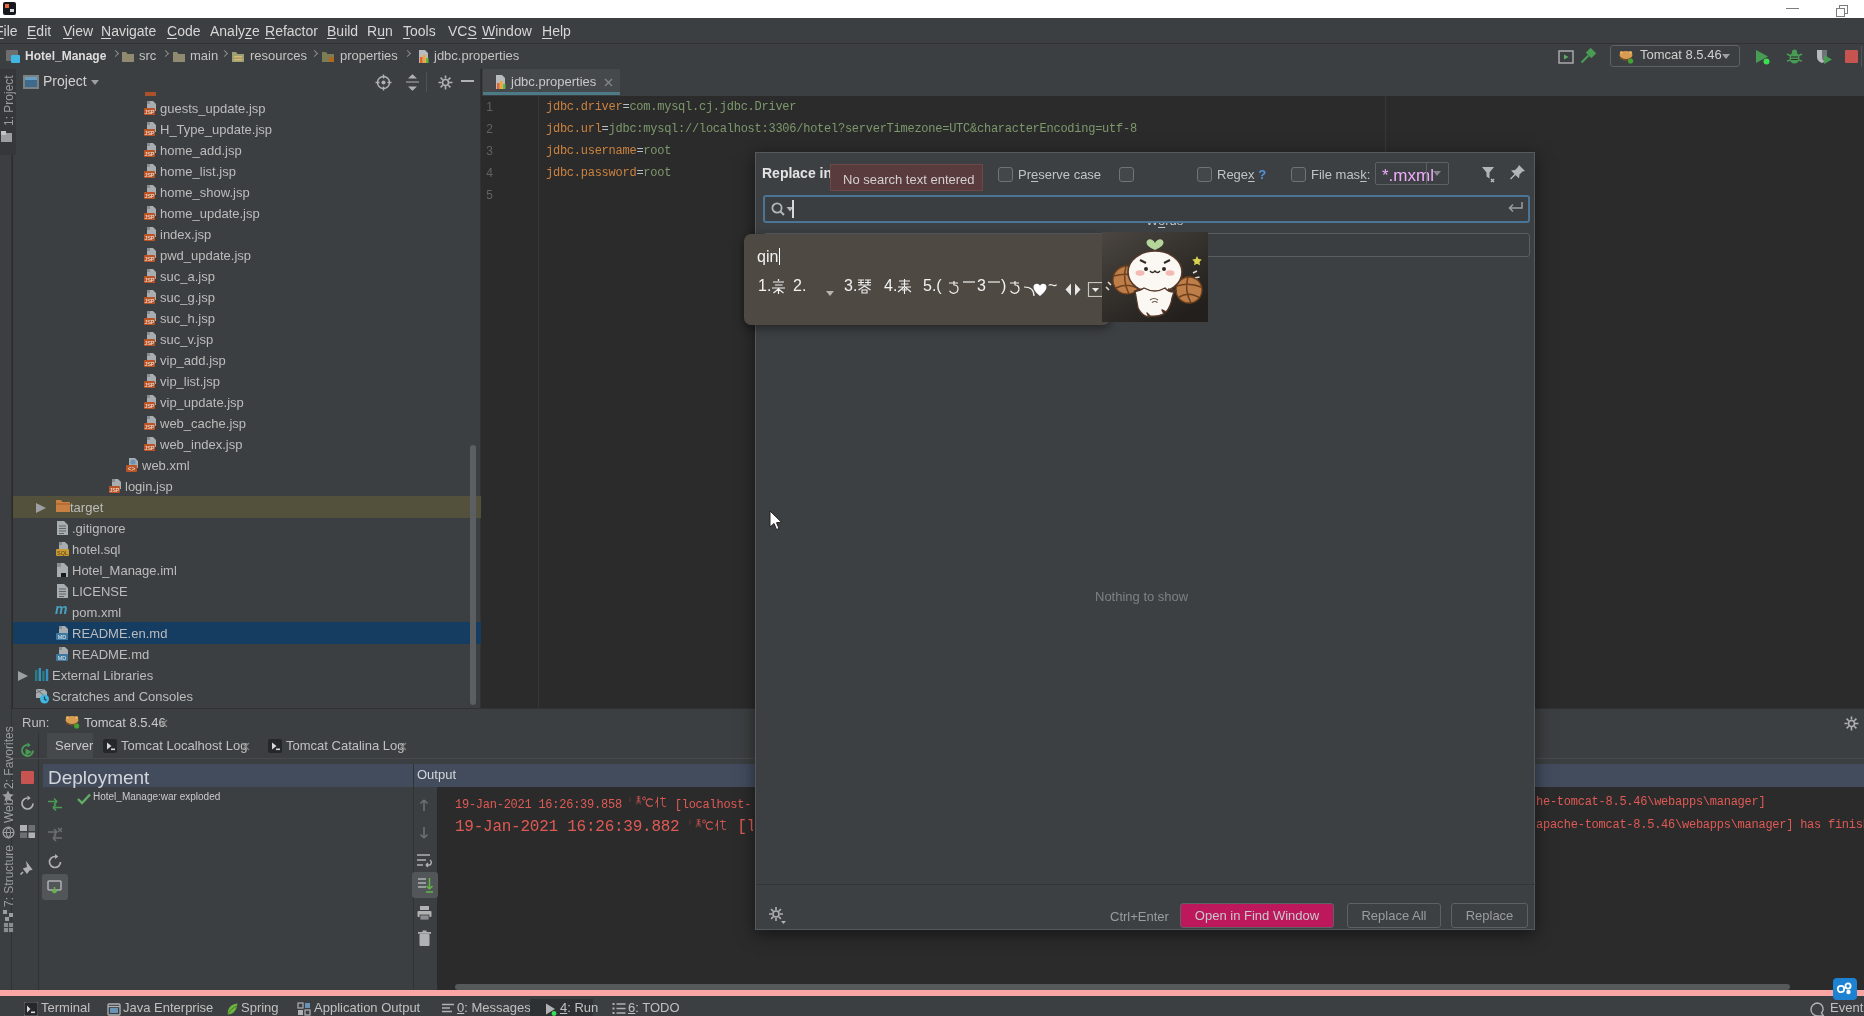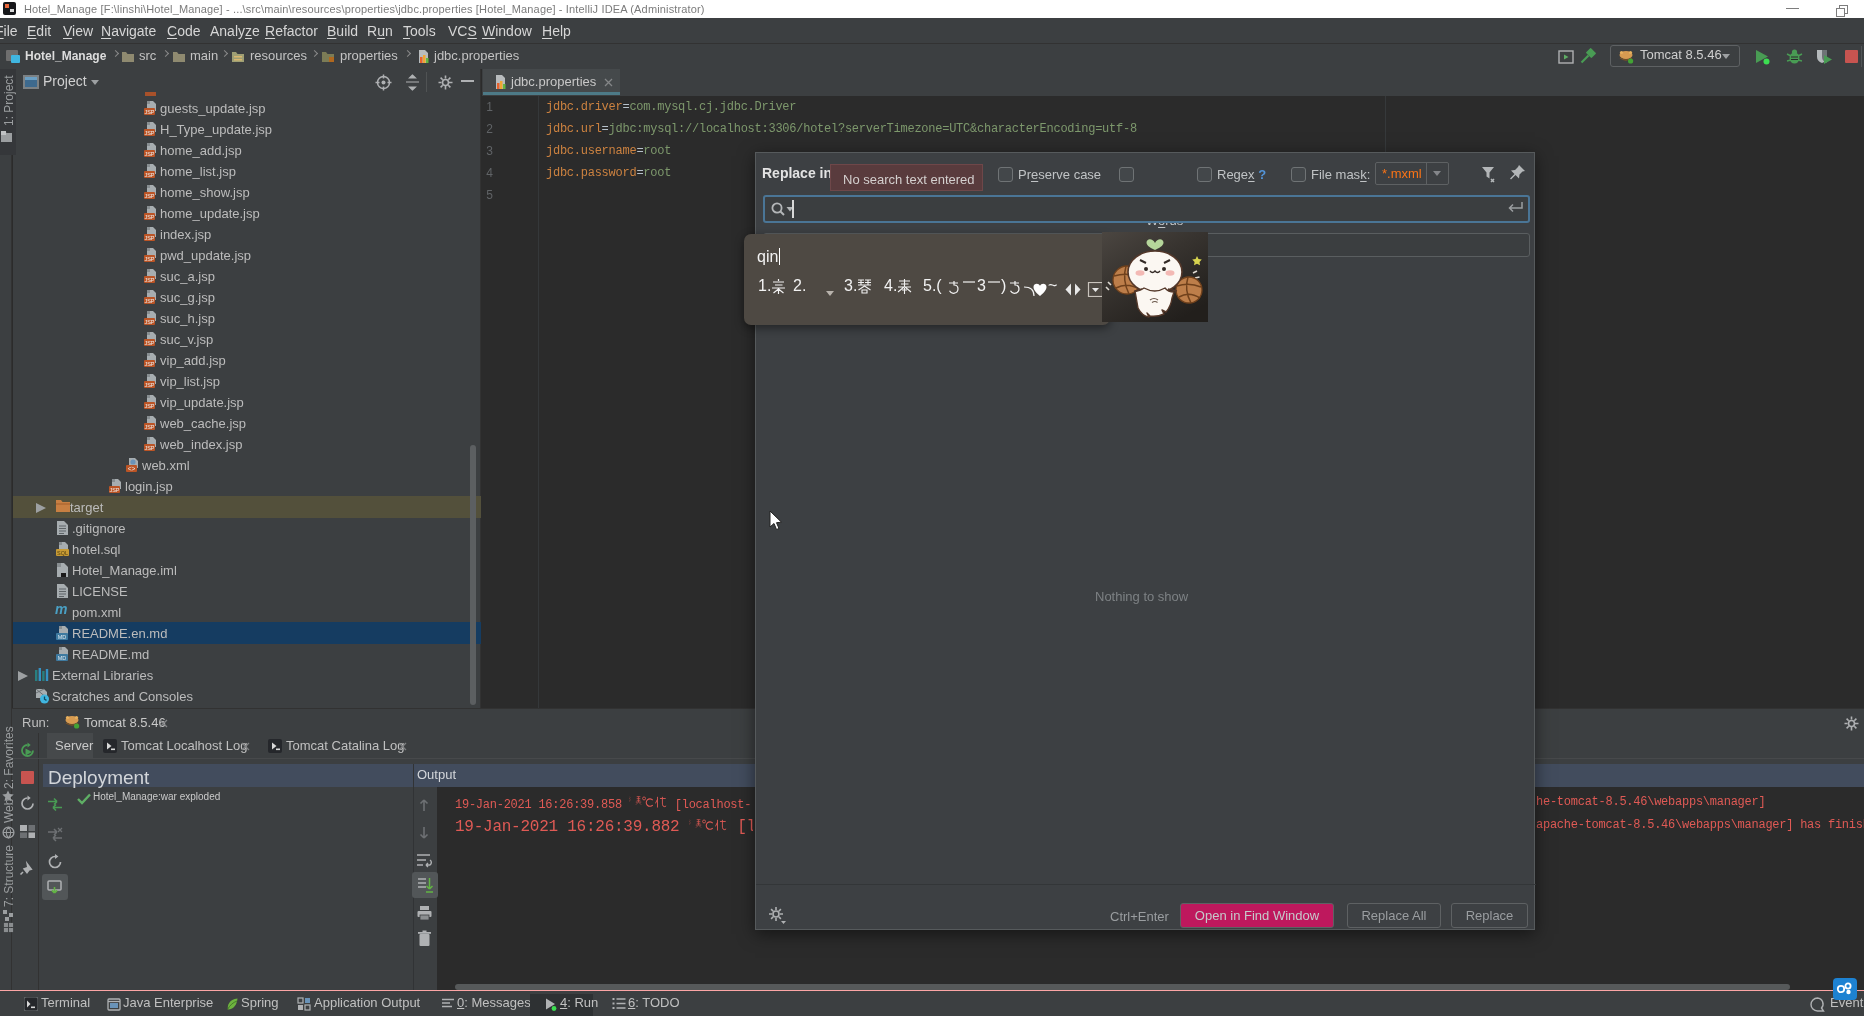--- a/index.html
+++ b/index.html
@@ -27,21 +27,21 @@
   .trow { position:absolute; height:21px; line-height:21px; white-space:nowrap; }
   
   #tabbar { left:482px; top:69px; width:1382px; height:27px; background:#3c3f41; }
   #editor { left:482px; top:96px; width:1382px; height:612px; background:#2b2b2b; }
   .lnum { position:absolute; left:0; width:11px; text-align:right; font-size:12px; color:#606366; }
   .cline { position:absolute; left:64px; font-size:12px; white-space:pre; letter-spacing:-0.25px; }
   .k { color:#cc8240; } .v { color:#7d986c; } .eq { color:#b6c1cb; }
   
   #runpanel { left:0px; top:708px; width:1864px; height:282px; background:#3c3f41; border-top:1px solid #323232; }
   
-  #statusbar { left:0; top:990px; width:1864px; height:26px; background:#3c3f41; border-top:1px solid #fca5a5; font-size:13px; color:#c0c0c0; }
+  #statusbar { left:0; top:990px; width:1864px; height:26px; background:#3c3f41; border-top:6px solid #fca5a5; font-size:13px; color:#c0c0c0; }
   .sbitem { position:absolute; top:4px; white-space:nowrap; }
   
   #dialog { left:755px; top:152px; width:780px; height:778px; background:#3d4043; border:1px solid #565a5c; box-shadow:0 4px 16px rgba(0,0,0,0.5); }
   .cbx { position:absolute; top:14px; width:15px; height:15px; background:#43474a; border:1.5px solid #6f7375; border-radius:3px; }
   .cblabel { position:absolute; top:14px; font-size:13px; color:#c0c3c5; }
   .cblabel u { text-decoration-thickness:1px; text-underline-offset:2px; }
   .dlgbtn { top:750px; height:25px; border:1px solid #5e6163; border-radius:3px; font-size:13px; color:#9a9da0; text-align:center; line-height:23px; }
   
   .vtext { position:absolute; font-size:12px; color:#9b9ea0; white-space:nowrap; transform:rotate(-90deg); transform-origin:0 0; }
 </style>
@@ -86,21 +86,20 @@
         </g>
       <g id="gx">
           <path d="M1 1 L8 8 M8 1 L1 8" stroke="currentColor" stroke-width="1.3"></path>
         </g>
     </defs>
   </svg>
   <div class="abs" id="titlebar">
     <div class="abs" style="left:3px;top:2px;width:13px;height:13px;background:#17181b;border-radius:2px;"></div>
     <div class="abs" style="left:5px;top:4px;width:4px;height:4px;background:#e8683c;"></div>
     <div class="abs" style="left:10px;top:9px;width:4px;height:3px;background:#d8d8d8;"></div>
-    <div class="abs" id="titletext">Hotel_Manage [F:\linshi\Hotel_Manage] - ...\src\main\resources\properties\jdbc.properties [Hotel_Manage] - IntelliJ IDEA (Administrator)</div>
     <div class="abs" style="left:1786px;top:8px;width:13px;height:1px;background:#7d7d7d;"></div>
     <div class="abs" style="left:1839px;top:5px;width:9px;height:9px;border:1px solid #7d7d7d;"></div>
     <div class="abs" style="left:1836px;top:8px;width:9px;height:9px;border:1px solid #7d7d7d;background:#ffffff;"></div>
   </div>
   <div class="abs" id="menubar">
     <div class="menuitem" style="left:-5px;"><u>F</u>ile</div>
     <div class="menuitem" style="left:27px;"><u>E</u>dit</div>
     <div class="menuitem" style="left:63px;"><u>V</u>iew</div>
     <div class="menuitem" style="left:101px;"><u>N</u>avigate</div>
     <div class="menuitem" style="left:167px;"><u>C</u>ode</div>
@@ -683,21 +682,21 @@
     <div class="abs" style="left:87px;top:19px;font-size:13px;color:#d4d0cf;">No search text entered</div>
     <div class="cbx" style="left:242px;"></div>
       <div class="cblabel" style="left:262px;">Pr<u>e</u>serve case</div>
     <div class="cbx" style="left:363px;"></div>
       <div class="cblabel" style="left:390px;margin-top:46px;">W<u>o</u>rds</div>
     <div class="cbx" style="left:441px;"></div>
       <div class="cblabel" style="left:461px;">Rege<u>x</u> <span style="color:#5394d8;font-weight:bold;">?</span></div>
     <div class="cbx" style="left:535px;"></div>
       <div class="cblabel" style="left:555px;">File mas<u>k</u>:</div>
     <div class="abs" style="left:619px;top:9px;width:74px;height:23px;border:1px solid #5e6163;border-radius:2px;"></div>
-    <div class="abs" style="left:626px;top:13px;font-size:13px;color:#f97316;">*.mxml</div>
+    <div class="abs" style="left:626px;top:13px;font-size:17px;color:#f0abfc;">*.mxml</div>
     <div class="abs" style="left:670px;top:10px;width:22px;height:21px;border-left:1px solid #5e6163;"></div>
     <div class="abs" style="left:677px;top:18px;width:0;height:0;border-left:4px solid transparent;border-right:4px solid transparent;border-top:5px solid #84868a;"></div>
     <svg class="abs" style="left:723px;top:11px;" width="20" height="20" viewBox="0 0 20 20">
         <path d="M3 3 h12 l-4.5 5.5 v6 l-3 -2 v-4 z" fill="#b3b6b8"></path>
         <path d="M12 15 l3 3 m0 -3 l-3 3" stroke="#b3b6b8" stroke-width="1.6"></path>
       </svg>
     <svg class="abs" style="left:753px;top:10px;" width="18" height="18" viewBox="0 0 18 18">
         <path d="M10 2 l6 6 -2.5 0.5 -3 3 -0.5 4 -3.5 -3.5 -4.5 4.5 -1 -1 4.5 -4.5 -3.5 -3.5 4 -0.5 3 -3 z" fill="#b3b6b8"></path>
       </svg>
     <div class="abs" style="left:7px;top:42px;width:767px;height:28px;background:#3b3e40;border:2px solid #4a7596;border-radius:3px;"></div>

